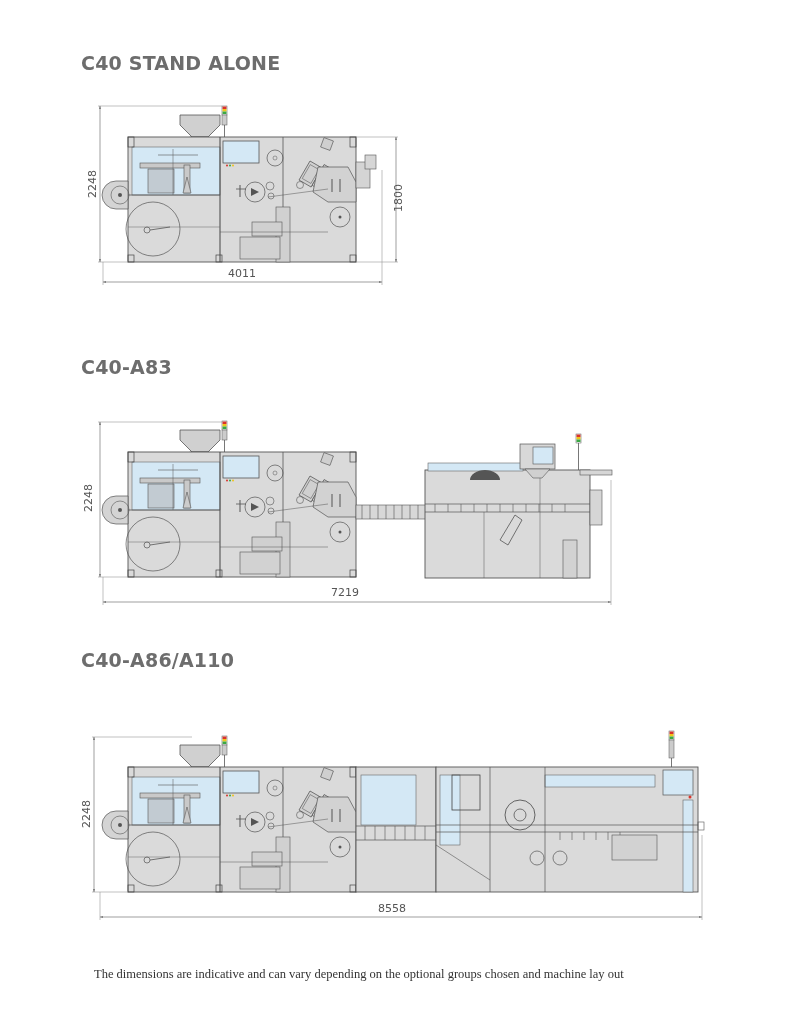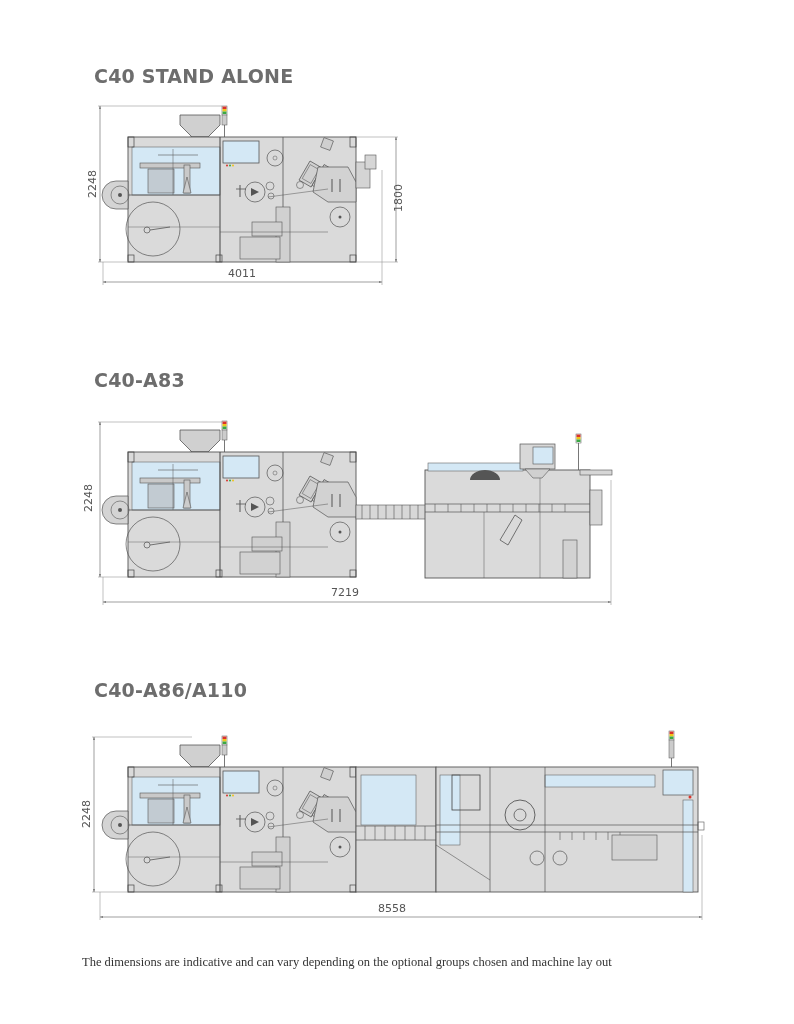--- a/index.html
+++ b/index.html
@@ -1,20 +1,20 @@
 <!DOCTYPE html>
 <html><head>
 <meta charset="utf-8">
 <style>
   html, body { margin: 0; padding: 0; background: #ffffff; }
   body { width: 794px; height: 1024px; position: relative; overflow: hidden; font-family: "DejaVu Sans", sans-serif; }
-  .section-title { position: absolute; left: 77px; font-family: "DejaVu Sans", sans-serif; font-weight: bold; font-size: 19px; color: #6d6d6d; letter-spacing: 0.2px; margin: 17px; }
+  .section-title { position: absolute; left: 77px; font-family: "DejaVu Sans", sans-serif; font-weight: bold; font-size: 19px; color: #6d6d6d; letter-spacing: 0.2px; margin: 4px; }
   .drawing { position: absolute; left: 0; top: 0; }
   .dim-text { font-family: "DejaVu Sans", sans-serif; font-size: 11px; fill: #555; }
-  .footnote { position: absolute; left: 78px; top: 951px; font-family: "Liberation Serif", serif; font-size: 12.5px; color: #333; margin: 4px; white-space: nowrap; }
+  .footnote { position: absolute; left: 78px; top: 951px; font-family: "Liberation Serif", serif; font-size: 12.5px; color: #333; margin: 16px; white-space: nowrap; }
 </style>
 </head>
 <body>
 
 <h2 class="section-title" style="top:48px">C40 STAND ALONE</h2>
 
 <svg class="drawing" width="794" height="1024" style="pointer-events:none">
   <defs>
     <marker id="arr" viewBox="0 0 10 10" refX="9" refY="5" markerWidth="5" markerHeight="5" orient="auto-start-reverse">
       <path d="M0,2 L10,5 L0,8 z" fill="#777"></path>
@@ -224,15 +224,15 @@
   <line x1="92" y1="892" x2="128" y2="892" stroke="#999" stroke-width="0.6"></line>
   <line x1="94" y1="737" x2="94" y2="892" stroke="#777" stroke-width="0.7" marker-start="url(#arr)" marker-end="url(#arr)"></line>
   <text class="dim-text" transform="translate(90,814) rotate(-90)" text-anchor="middle">2248</text>
   <line x1="100" y1="892" x2="100" y2="920" stroke="#999" stroke-width="0.6"></line>
   <line x1="702" y1="835" x2="702" y2="920" stroke="#999" stroke-width="0.6"></line>
   <line x1="100" y1="917" x2="702" y2="917" stroke="#777" stroke-width="0.7" marker-start="url(#arr)" marker-end="url(#arr)"></line>
   <text class="dim-text" x="392" y="912" text-anchor="middle">8558</text>
 </svg>
 
 <h2 class="section-title" style="top:352px">C40-A83</h2>
-<h2 class="section-title" style="top:662px">C40-A86/A110</h2>
+<h2 class="section-title" style="top:645px">C40-A86/A110</h2>
 
 <p class="footnote">The dimensions are indicative and can vary depending  on the optional groups chosen and machine lay out</p>
 
 </body></html>

